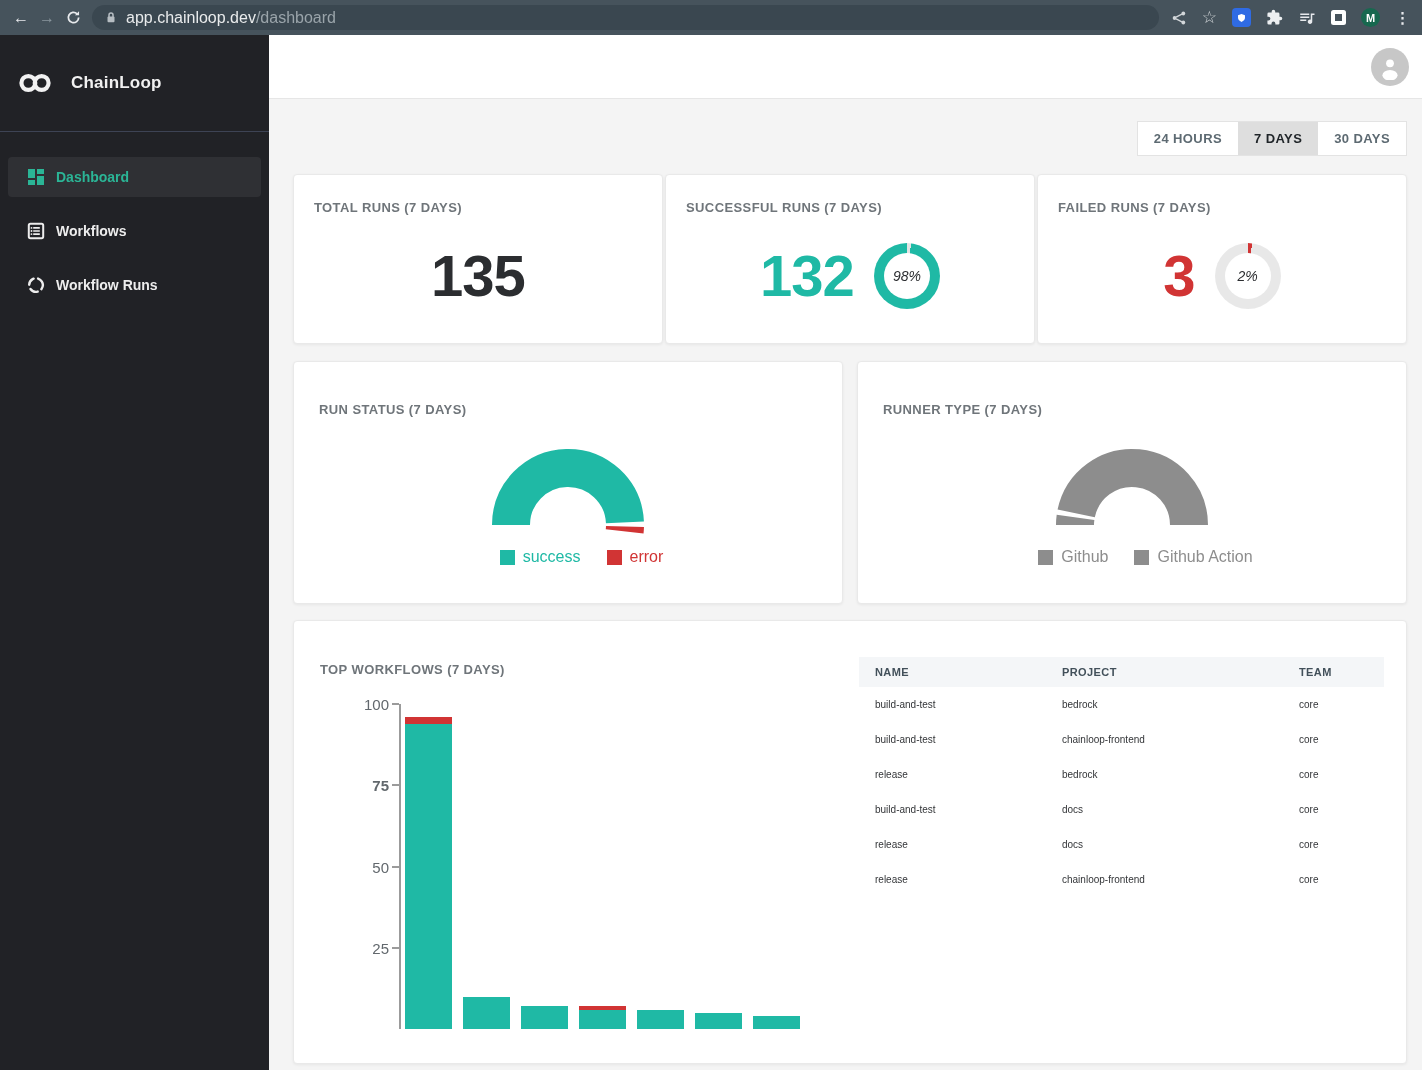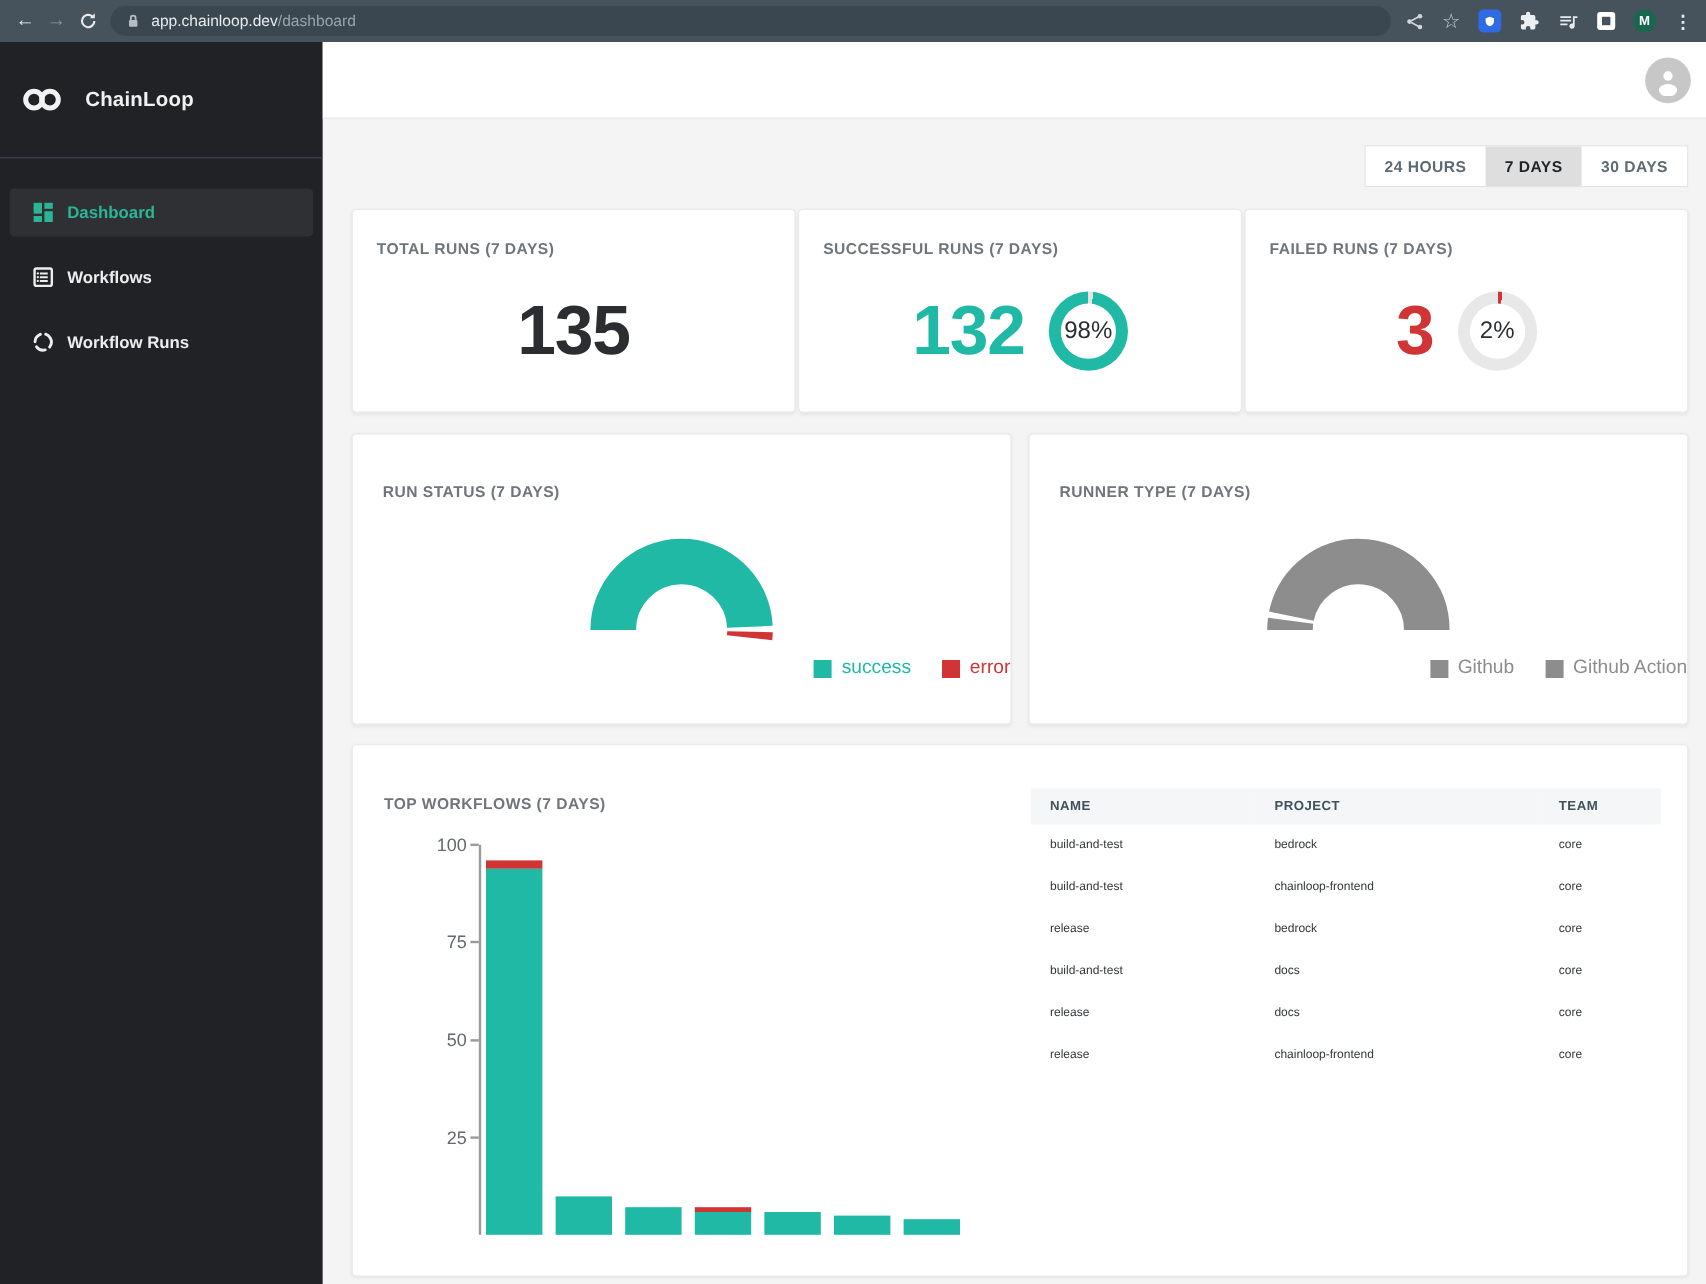--- a/index.html
+++ b/index.html
@@ -7,21 +7,21 @@
   body { font-family:"Liberation Sans", sans-serif; background:#f4f4f4; position:relative; }
 
   
   .browser-bar { position:absolute; top:0; left:0; right:0; height:35px; background:#46535c;
     display:flex; align-items:center; padding:0 8px; }
   .nav-btn { width:26px; height:26px; display:flex; align-items:center; justify-content:center;
     color:#e8eaed; font-size:16px; border-radius:50%; }
   .nav-btn.dim { color:#8b979e; }
   .url-pill { flex:1; height:25px; background:#3a4750; border-radius:13px; margin:0 12px 0 6px;
     display:flex; align-items:center; padding:0 13px; gap:9px; min-width:0; }
-  .url-text { font-size:13px; color:#e9ebec; white-space:nowrap; }
+  .url-text { font-size:16px; color:#e9ebec; white-space:nowrap; }
   .url-text .path { color:#9aa4aa; }
   .chrome-icons { display:flex; align-items:center; gap:15px; padding-right:4px; }
   .ext-shield { width:19px; height:19px; border-radius:4px; background:#2f6be4;
     display:flex; align-items:center; justify-content:center; }
   .ext-square { width:15px; height:15px; border-radius:2.5px; background:#ffffff;
     display:flex; align-items:center; justify-content:center; }
   .ext-square span { width:7px; height:7px; background:#46535c; display:block; }
   .profile-chip { width:19px; height:19px; border-radius:50%; background:#17684f; color:#fff;
     font-size:11px; font-weight:bold; display:flex; align-items:center; justify-content:center; }
   .star-glyph { color:#ced3d6; font-size:17px; }
@@ -58,28 +58,28 @@
   .card-title { font-size:13px; font-weight:bold; color:#6f757a; letter-spacing:.4px; }
 
   .stats-row { display:flex; gap:2px; margin-top:18px; }
   .stat-card { flex:1; height:170px; padding:25px 20px 0; }
   .stat-value-row { display:flex; align-items:center; justify-content:center; gap:20px;
     margin-top:18px; height:86px;text-align:right; }
   .stat-value { font-size:58px; font-weight:bold; letter-spacing:-1px; line-height:1; }
   .donut { width:66px; height:66px; border-radius:50%; position:relative; }
   .donut::after { content:""; position:absolute; inset:10px; background:#fff; border-radius:50%; }
   .donut-label { position:absolute; inset:0; z-index:1; display:flex; align-items:center;
-    justify-content:center; font-size:20px; color:#2b2d30; }
+    justify-content:center; font-size:14px; color:#2b2d30;font-style:italic; }
 
   .gauges-row { display:flex; gap:14px; margin-top:17px; }
   .gauge-card { flex:1; height:243px; position:relative; }
   .gauge-card .card-title { position:absolute; top:40px; left:25px; }
   .gauge-svg-wrap { position:absolute; top:83px; left:0; right:0; display:flex; justify-content:center; }
   .gauge-legend { position:absolute; top:186px; left:0; right:0; display:flex;
-    justify-content:flex-end; gap:26px; font-size:16px;padding-left:27px; }
+    justify-content:center; gap:26px; font-size:16px;padding-left:27px; }
   .legend-item { display:flex; align-items:center; gap:8px; }
   .legend-swatch { width:15px; height:15px; }
 
   .bottom-card { margin-top:16px; height:444px; position:relative; }
   .tw-title { position:absolute; left:26px; top:41px; }
   .plot { position:absolute; left:105px; top:83px; width:412px; height:325px;
     border-left:2px solid #9b9b9b; }
   .bars { position:absolute; left:4px; bottom:0; display:flex; align-items:flex-end; gap:11px; }
   .bar { width:47px; display:flex; flex-direction:column; justify-content:flex-end; }
   .bar-err { width:100%; }
@@ -299,21 +299,21 @@
                 <div class="bar-suc" style="height: 16.3px; background: rgb(31, 185, 165);"></div>
               </div>
               <div class="bar">
                 <div class="bar-suc" style="height: 13px; background: rgb(31, 185, 165);"></div>
               </div>
             </div>
         <span class="ytick-label" style="bottom: 72.25px;">25</span>
             <span class="ytick-mark" style="bottom: 80.25px;"></span>
             <span class="ytick-label" style="bottom: 153.5px;">50</span>
             <span class="ytick-mark" style="bottom: 161.5px;"></span>
-            <span class="ytick-label" style="bottom: 234.75px;">75</span>
+            <span class="ytick-label" style="bottom: 234.75px; font-weight: bold;">75</span>
             <span class="ytick-mark" style="bottom: 242.75px;"></span>
             <span class="ytick-label" style="bottom: 316px;">100</span>
             <span class="ytick-mark" style="bottom: 324px;"></span>
           </div>
         <div class="tw-table">
           <table>
             <thead>
               <tr>
                 <th>NAME</th>
                 <th>PROJECT</th>

